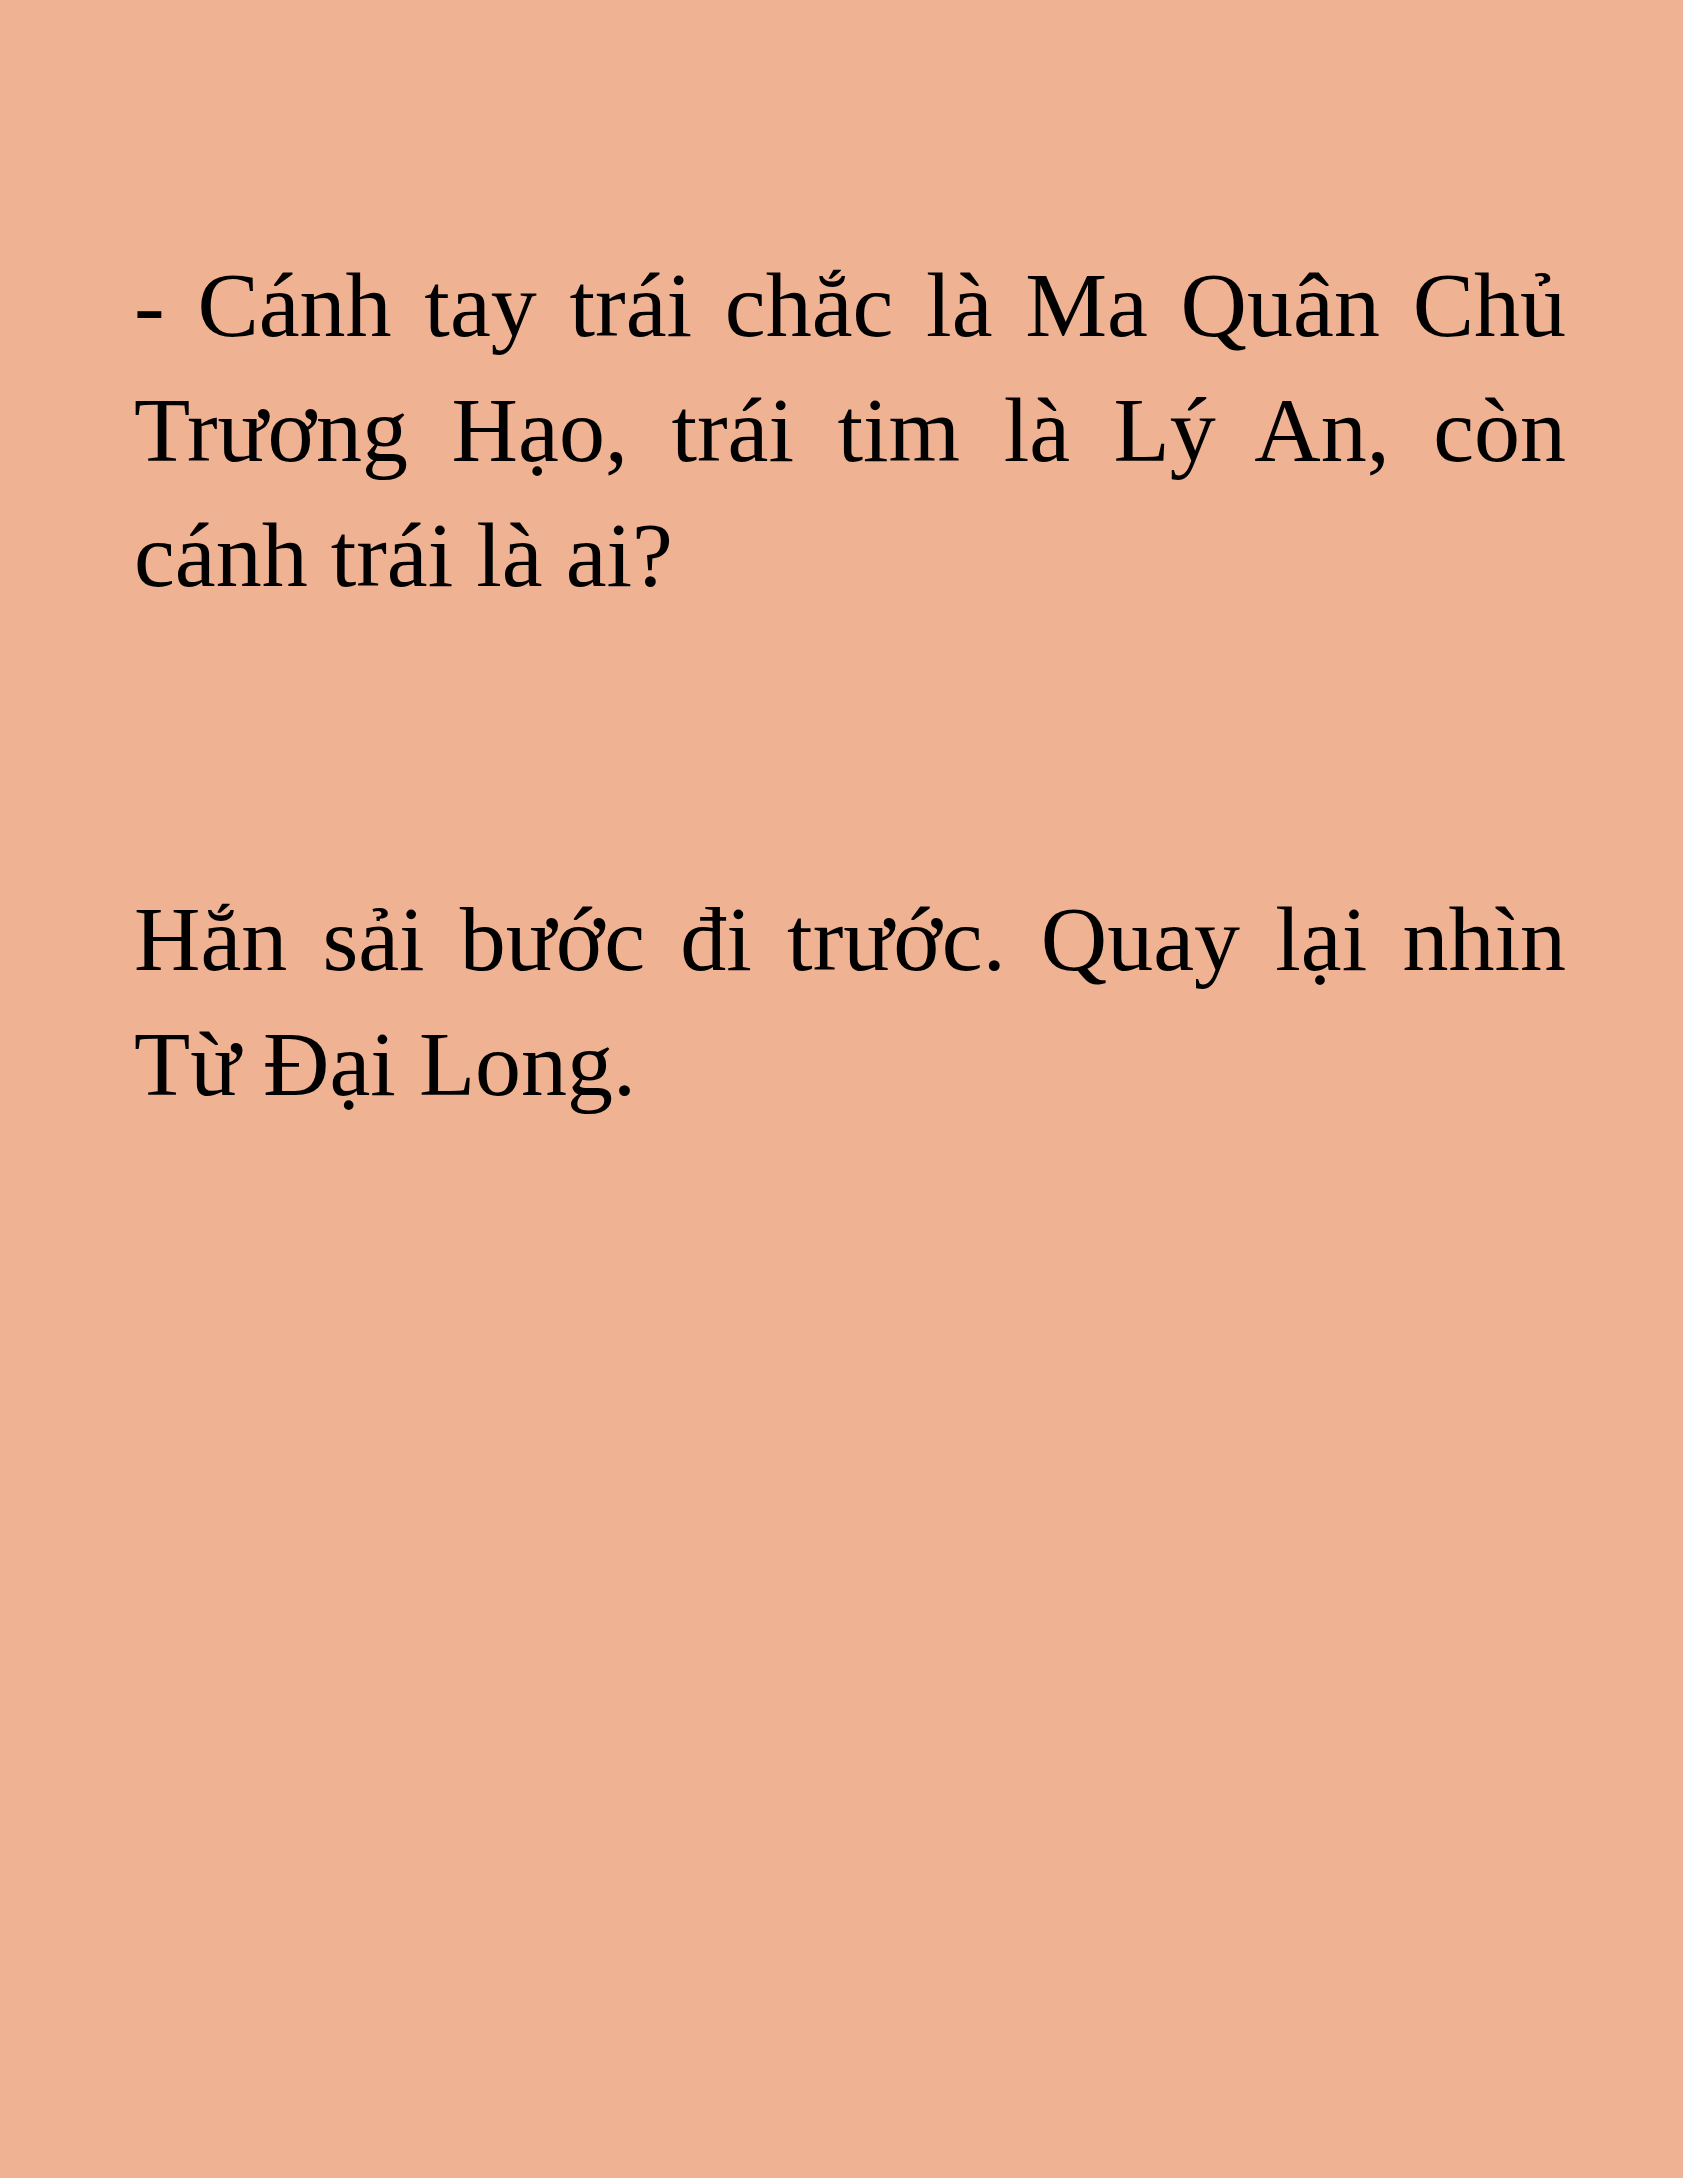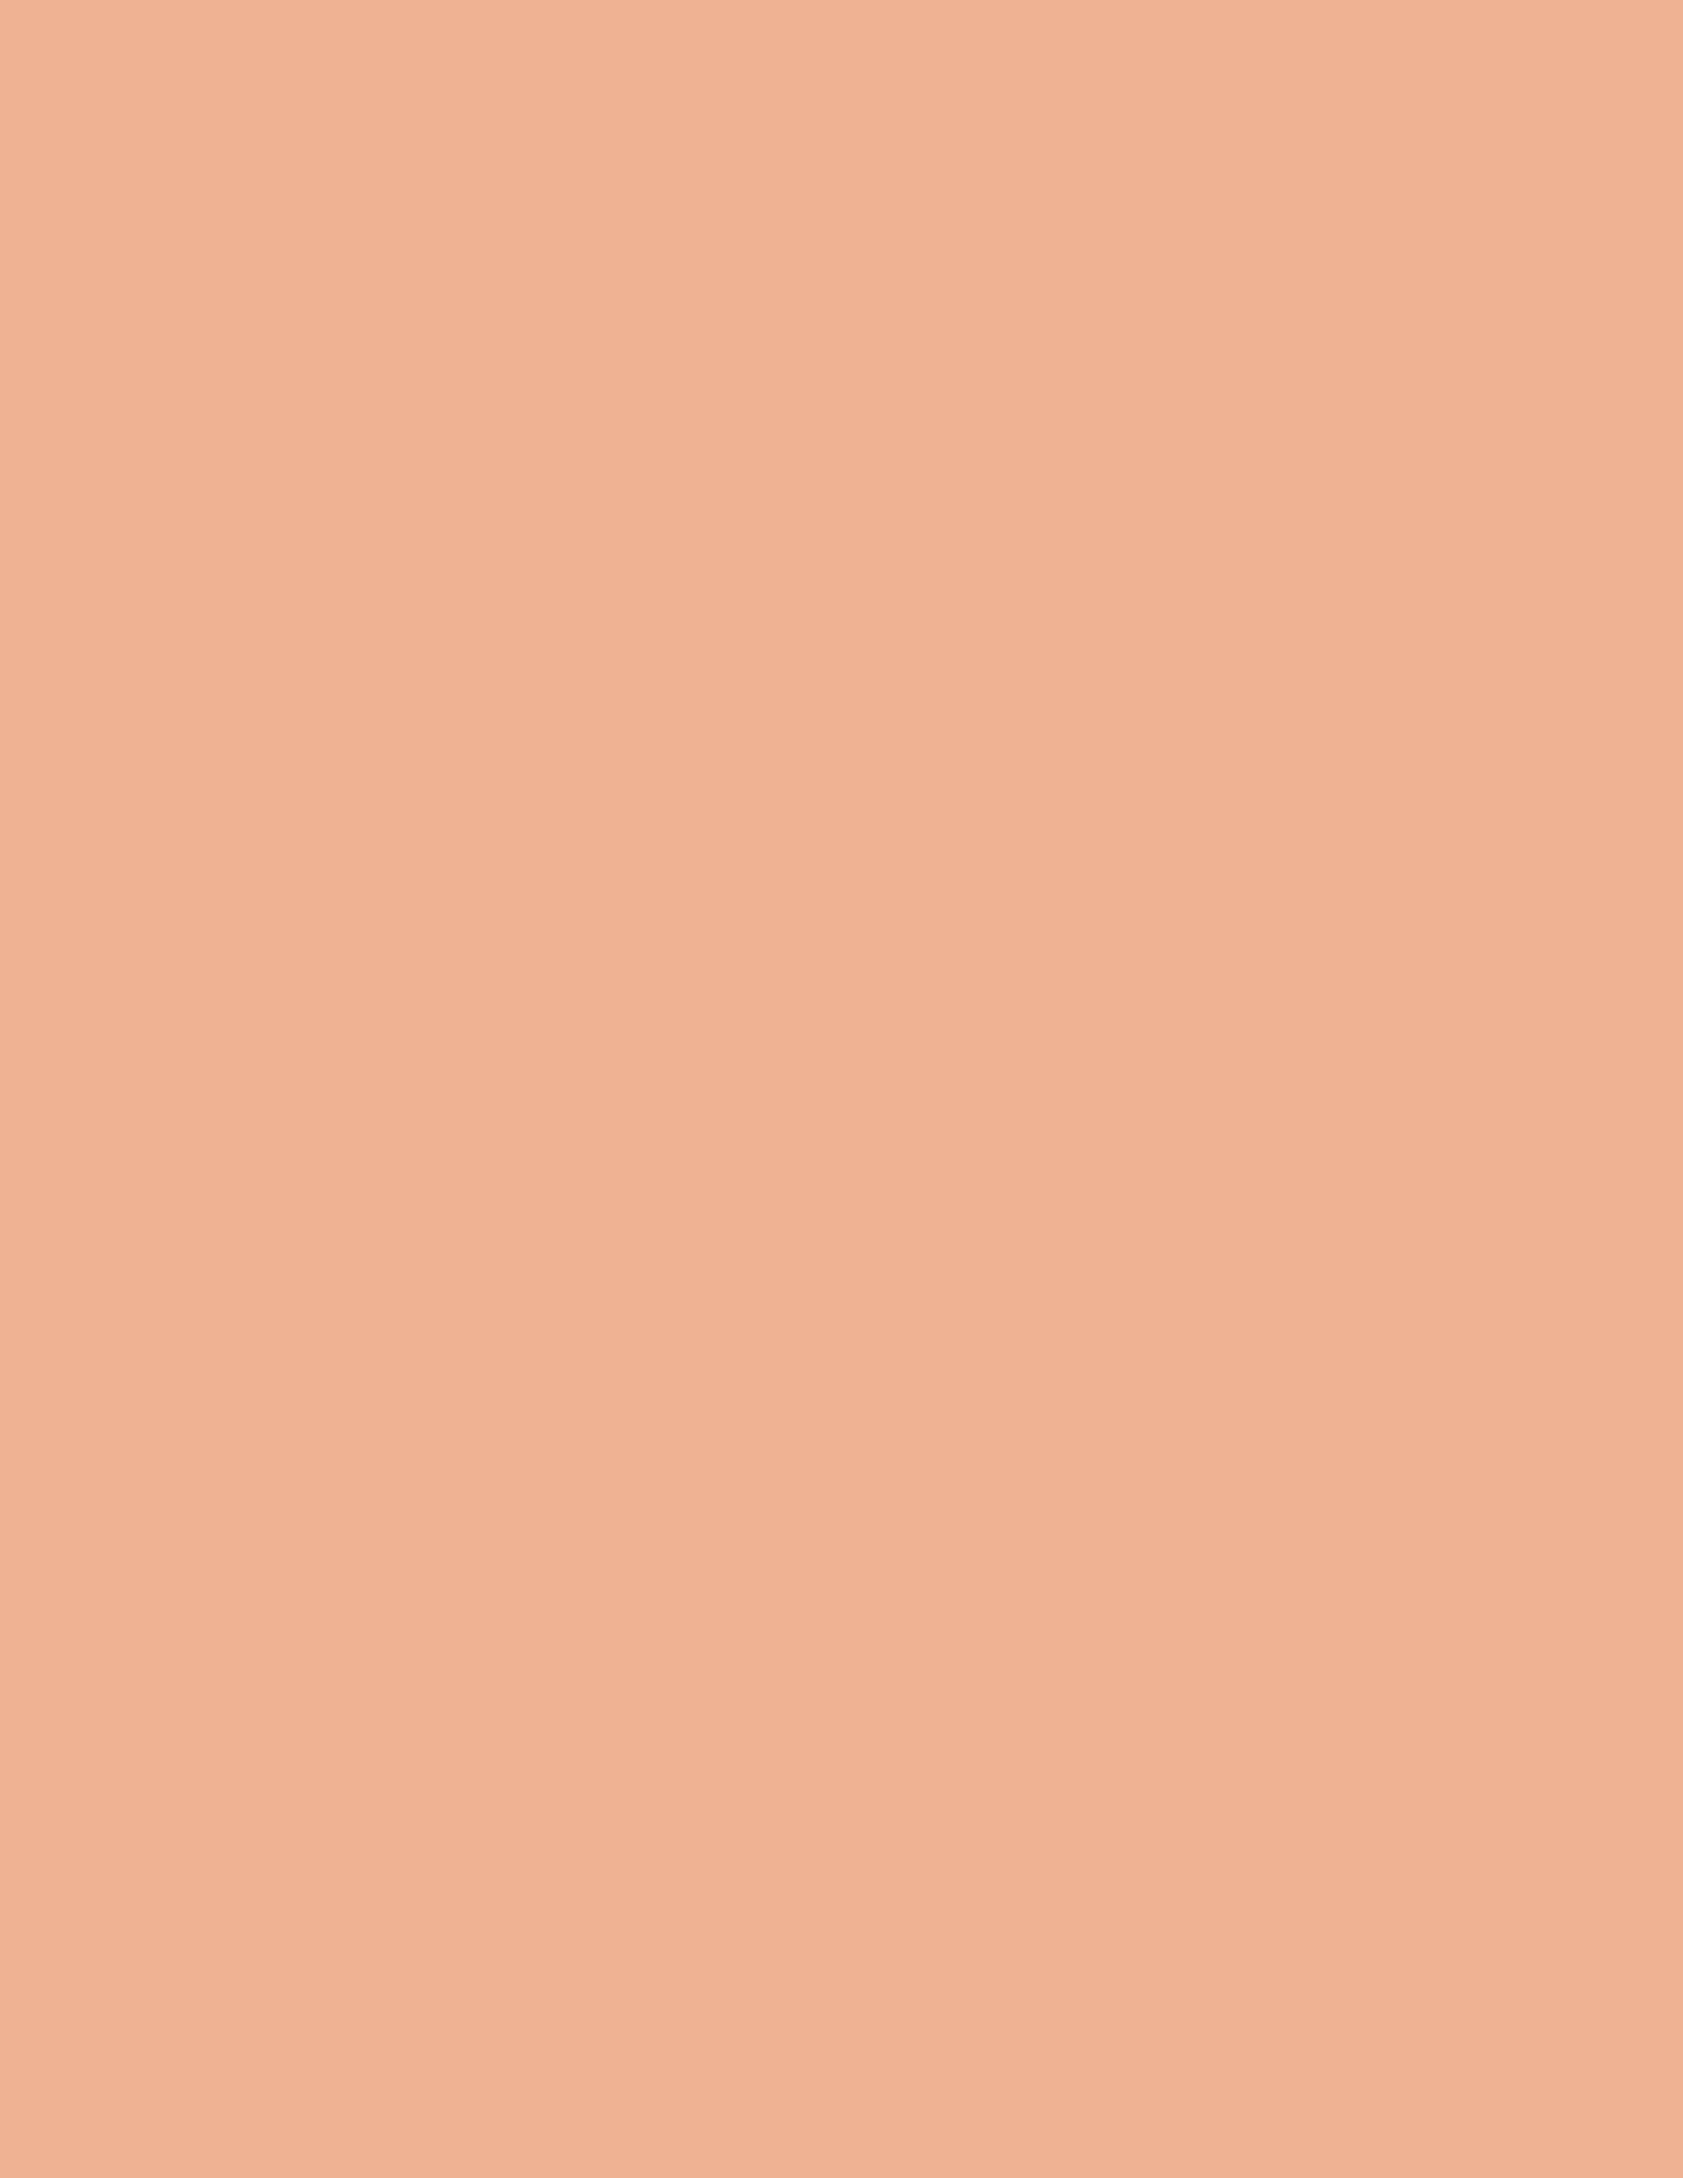--- a/index.html
+++ b/index.html
@@ -40,21 +40,23 @@
   }
   .spacer-gap-sm {
     height: 97px;
   }
 </style>
 </head>
 <body style="background: rgb(239, 178, 147); color: rgb(0, 0, 0);">
 
 <div class="page" style="background: rgb(239, 178, 147);">
 
+  <p class="para">- Cánh tay trái chắc là Ma Quân Chủ Trương Hạo, trái tim là Lý An, còn cánh trái là ai?</p>
 
   <div class="spacer-gap"></div>
 
 
   <div class="spacer-gap-sm"></div>
 
+  <p class="para">Hắn sải bước đi trước. Quay lại nhìn Từ Đại Long.</p>
 
 </div>
 
 
 </body></html>

